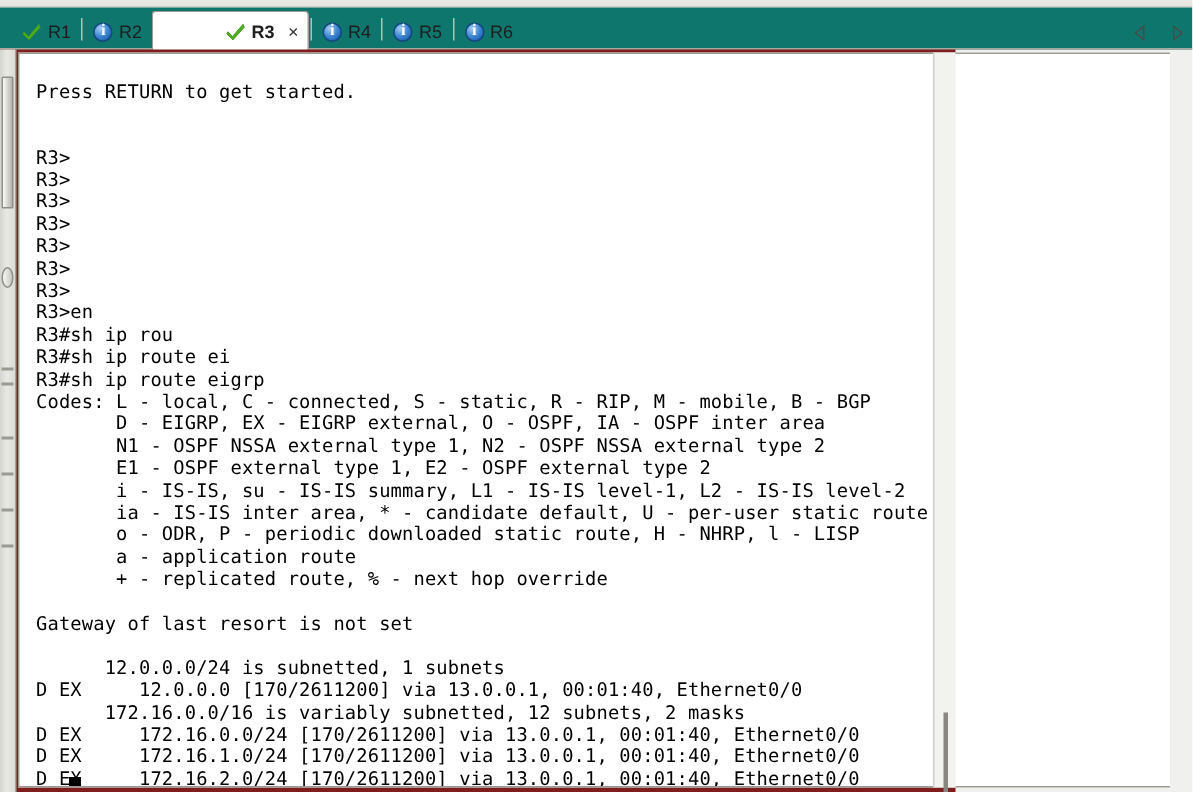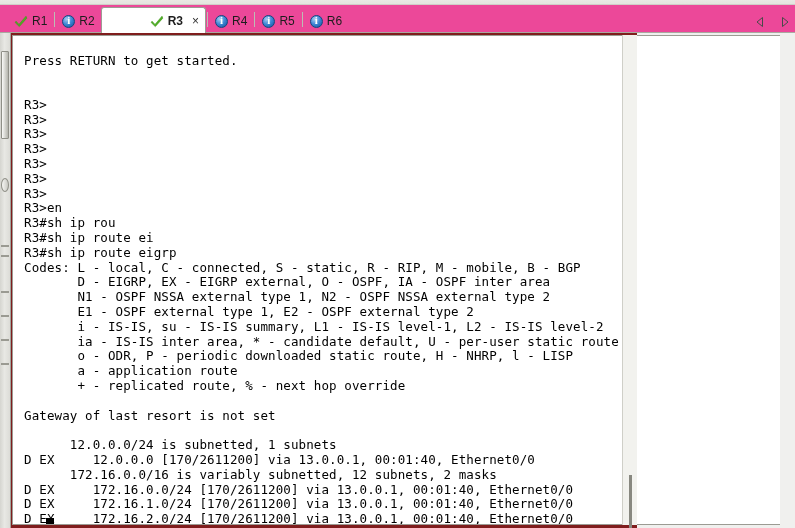--- a/index.html
+++ b/index.html
@@ -28,21 +28,21 @@
     background: linear-gradient(to bottom, #e9e9e4 0%, #e4e4df 100%);
     border-bottom: 1px solid #cfcfc8;
     box-sizing: border-box;
   }
 
   
   .tabbar {
     position: absolute;
     left: 0; top: 5px;
     width: 795px; height: 28px;
-    background: #ec4899;
+    background: #0f766e;
     box-sizing: border-box;
     border-bottom: 1px solid #a9a9a0;
   }
   .tabs-strip {
     position: absolute;
     left: 8px; top: 0;
     height: 28px;
     display: flex;
     align-items: flex-end;
   }

